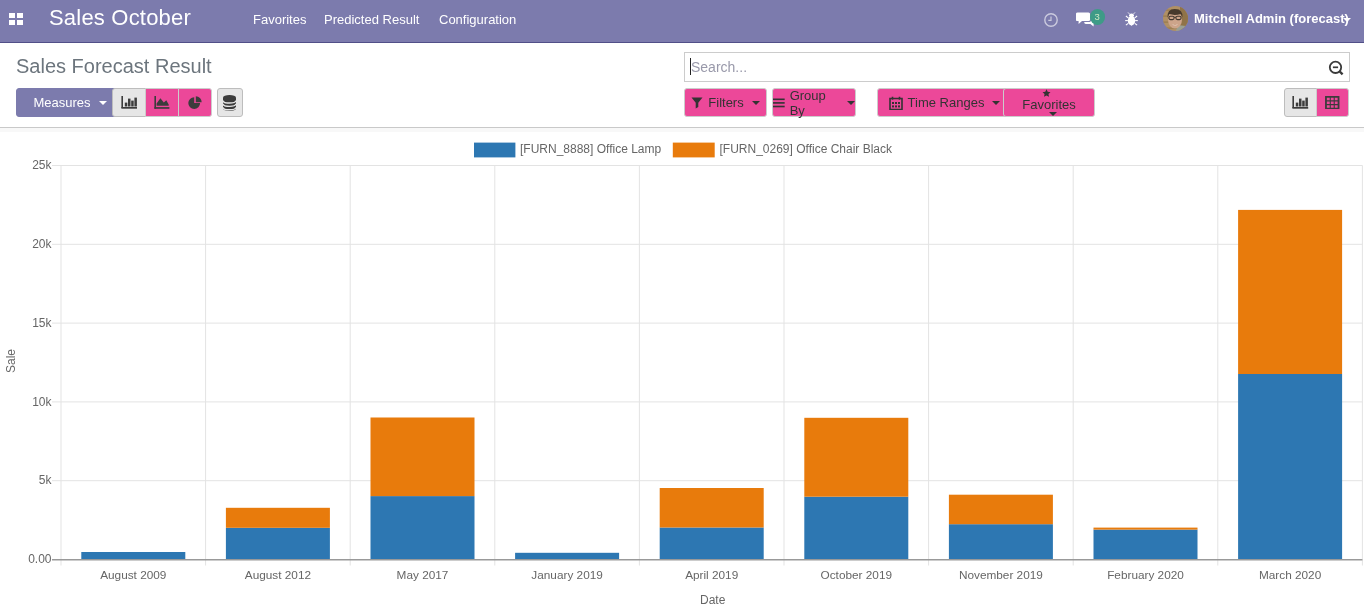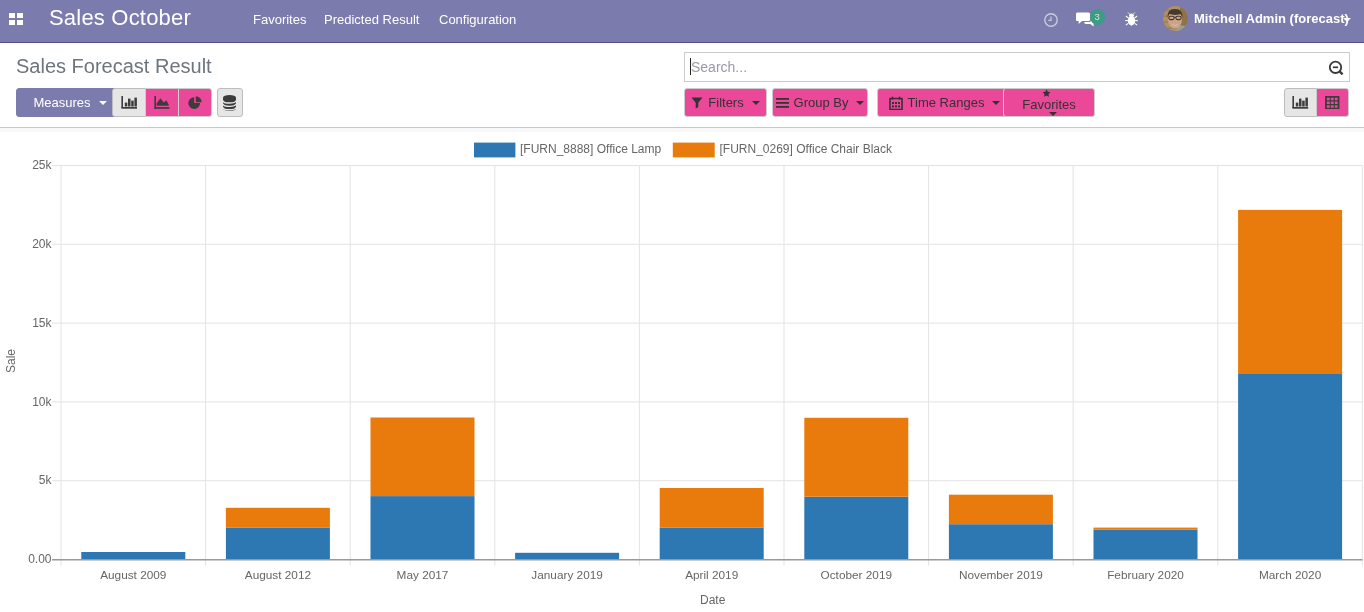--- a/index.html
+++ b/index.html
@@ -144,21 +144,21 @@
       <path d="M0 12.2 a6.5 2.6 0 0 0 13 0"></path>
     </g>
   </svg>
 </div>
 
 <div class="btn" style="left:684px; width:83px;">
   <svg width="12" height="12" viewBox="0 0 12 12" style="margin-right:5px">
     <path d="M0.5 0.5 h11 l-4.2 5.2 v4.2 l-2.6 1.6 v-5.8 z" fill="#333"></path>
   </svg>Filters<span class="caret-d"></span>
 </div>
-<div class="btn" style="left:772px; width:96px;">
+<div class="btn" style="left:772px; width:84px;">
   <svg width="13" height="12" viewBox="0 0 13 12" style="margin-right:5px">
     <g fill="#333">
         <rect y="1" width="13" height="1.8"></rect>
         <rect y="5" width="13" height="1.8"></rect>
         <rect y="9" width="13" height="1.8"></rect>
       </g>
   </svg>Group By<span class="caret-d"></span>
 </div>
 <div class="btn" style="left:877px; width:135px;">
   <svg width="14" height="14" viewBox="0 0 14 14" style="margin-right:5px">

